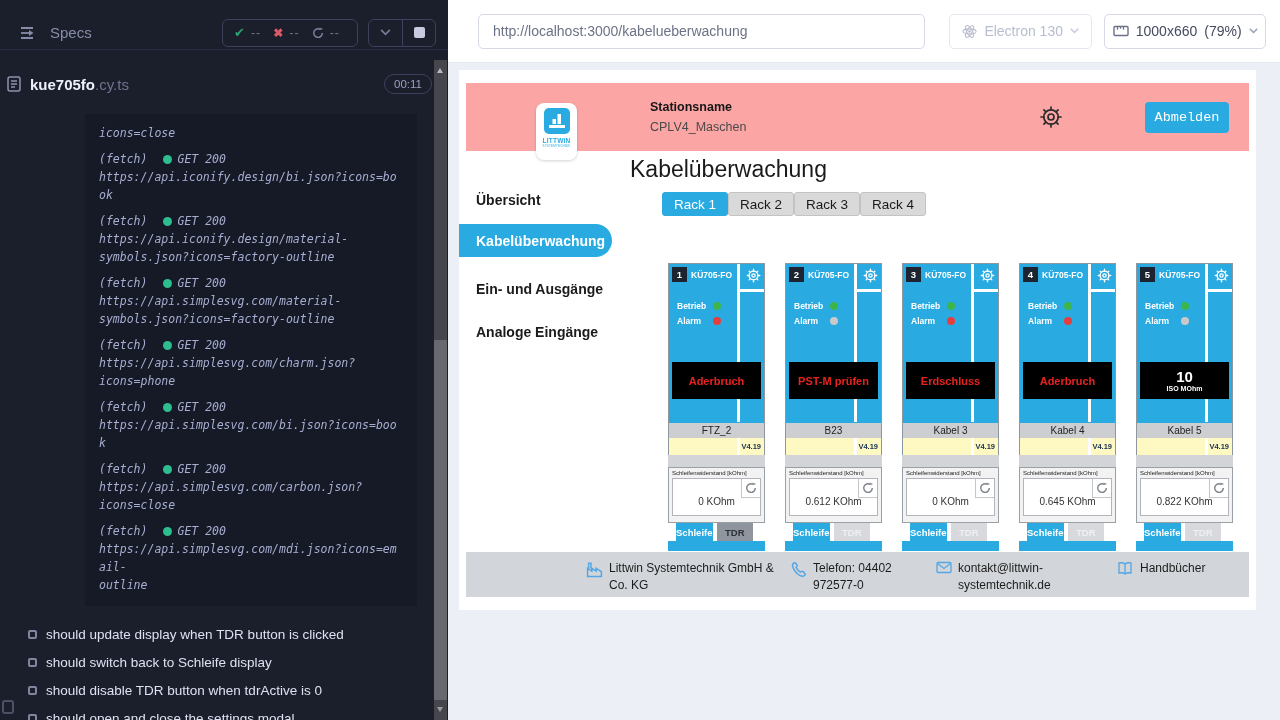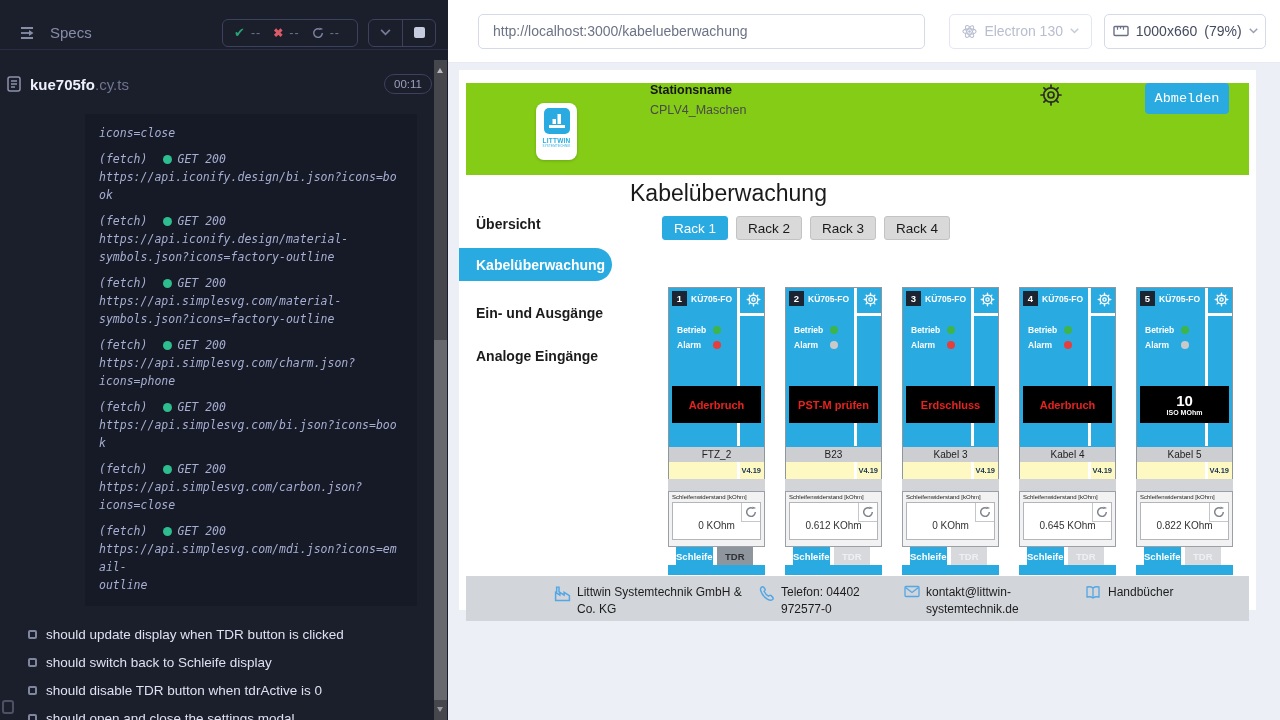--- a/index.html
+++ b/index.html
@@ -46,42 +46,42 @@
   .topbar{position:absolute;left:0;top:0;right:0;height:63px;background:#fff;border-bottom:1px solid #e7eaf2;display:flex;align-items:center;padding:0 14px 0 30px;gap:12px;}
   .urlbox{flex:0 0 447px;height:35px;border:1px solid #d6dae7;border-radius:5px;padding:0 14px;font-size:14px;color:#6d7386;font-family:"Liberation Sans",sans-serif;background:#fff;outline:none;}
   .topbar .sp{flex:1;}
   .selbox{height:35px;border-radius:5px;display:flex;align-items:center;justify-content:center;gap:7px;background:#fff;font-size:14px;}
   .sel-browser{width:149px;border:1px solid #e4e7f1;color:#b8bdd0;}
   .sel-size{width:168px;border:1px solid #d6dae7;color:#454b5f;}
   .chev{flex:none;}
 
   
   .aut{position:absolute;left:11px;top:70px;width:797px;height:540px;background:#fff;}
-  .app-header{position:relative;margin:13px 7px 0;height:92px;background:#84cc16;display:flex;}
+  .app-header{position:relative;margin:13px 7px 0;height:68px;background:#fca5a5;display:flex;align-items:center;}
   .logo{position:absolute;left:70px;top:20px;width:41px;height:57px;background:#fff;border-radius:8px;box-shadow:0 1px 3px rgba(0,0,0,.18);display:flex;flex-direction:column;align-items:center;padding-top:5px;z-index:3;}
   .logo svg{width:26px;height:26px;}
   .logo-word{font-size:6.5px;font-weight:bold;color:#29abe2;margin-top:3px;letter-spacing:.2px;}
   .logo-sub{font-size:3px;color:#29abe2;letter-spacing:.2px;}
   .station{margin-left:184px;}
   .station .lbl{font-size:12.5px;font-weight:bold;color:#161616;margin-bottom:6px;}
   .station .val{font-size:12.5px;color:#4a4a4a;}
   .app-header .sp{flex:1;}
   .hdr-gear{margin-right:82px;width:24px;height:24px;}
   .btn-logout{width:84px;height:31px;margin-right:20px;background:#29abe2;border:none;border-radius:4px;color:#fff;font-size:13.5px;font-family:Liberation Mono, monospace;}
   .app-body{position:relative;display:flex;height:401px;}
   .side{position:relative;flex:0 0 161px;}
   .side-item{position:absolute;left:0;width:153px;height:33px;padding-left:17px;display:flex;align-items:center;font-size:14px;font-weight:bold;color:#1b1b1b;}
   .side-item:nth-of-type(1){top:32px;}
   .side-item:nth-of-type(2){top:73px;}
   .side-item:nth-of-type(3){top:121px;}
   .side-item:nth-of-type(4){top:164px;}
   .side-item.active{background:#29abe2;color:#fff;border-radius:0 17px 17px 0;}
   .main{flex:1;padding:5px 0 0 10px;}
   .page-title{font-size:23px;line-height:26px;color:#1a1a1a;}
-  .racks{display:flex;gap:8px;margin-top:10px;padding-left:32px;}
+  .racks{display:flex;margin-top:10px;padding-left:32px;}
   .rack{height:24px;padding:0 11px;display:flex;align-items:center;background:#d9d9d9;border:1px solid #c3c3c3;border-radius:3px;font-size:13.5px;color:#1a1a1a;}
   .rack.active{background:#29abe2;border-color:#29abe2;color:#fff;}
   .cards{display:flex;gap:20px;margin:47px 0 0 38px;height:288px;overflow:hidden;}
   .card{flex:none;width:97px;}
   .c-top{position:relative;height:160px;background:#29abe2;border:1px solid #8e979e;border-bottom:none;}
   .c-vline{position:absolute;left:68px;top:0;width:3px;height:158px;background:#fff;}
   .c-hgap{position:absolute;left:68px;top:25px;right:0;height:3px;background:#fff;}
   .c-num{position:absolute;left:3px;top:3px;width:15px;height:15px;background:#1c2431;color:#fff;font-size:9.5px;font-weight:bold;display:flex;align-items:center;justify-content:center;}
   .c-model{position:absolute;left:22px;top:6px;font-size:8.5px;font-weight:bold;color:#fff;}
   .c-gear{position:absolute;right:3px;top:4px;width:15px;height:15px;}
@@ -106,21 +106,21 @@
   .c-mlabel{font-size:6px;color:#222;margin-bottom:2px;}
   .c-valbox{position:relative;height:38px;background:#fff;border:1px solid #b2b6bc;}
   .c-refresh{position:absolute;right:0;top:0;width:19px;height:19px;border-left:1px solid #c3c7cc;border-bottom:1px solid #c3c7cc;display:flex;align-items:center;justify-content:center;}
   .c-val{padding-top:17px;text-align:center;font-size:10px;color:#333;}
   .c-btns{height:18px;display:flex;gap:4px;padding:0 12px 0 8px;}
   .c-btn{flex:1;display:flex;align-items:center;justify-content:center;font-size:9.5px;font-weight:bold;}
   .c-btn.loop{background:#29abe2;color:#fff;}
   .c-btn.tdr{background:#d7d9dc;color:#eef0f3;}
   .c-btn.tdr.enabled{background:#8f959d;color:#2e3236;}
   .c-bar{height:10px;background:#29abe2;}
-  .app-footer{margin:0 7px;height:45px;background:#d2d5da;display:flex;padding:8px 0 0 88px;font-size:12px;color:#1c1c1c;}
+  .app-footer{margin:0 7px;height:45px;background:#d2d5da;display:flex;padding:8px 0 0 120px;font-size:12px;color:#1c1c1c;}
   .f-item{display:flex;align-items:flex-start;}
   .f-item svg{flex:none;margin:1px 6px 0 0;}
   .f-txt{line-height:17px;}
   .f-company{width:205px;}
   .f-phone{width:145px;}
   .f-email{width:160px;}
   .f-manuals{margin-left:20px;}
 </style>
 </head>
 <body>

